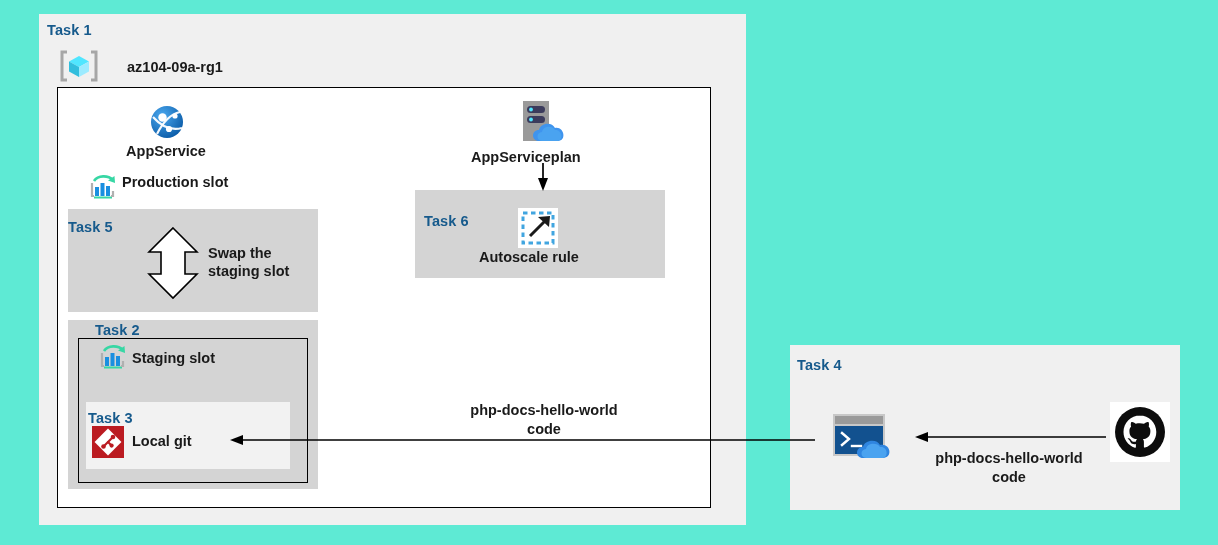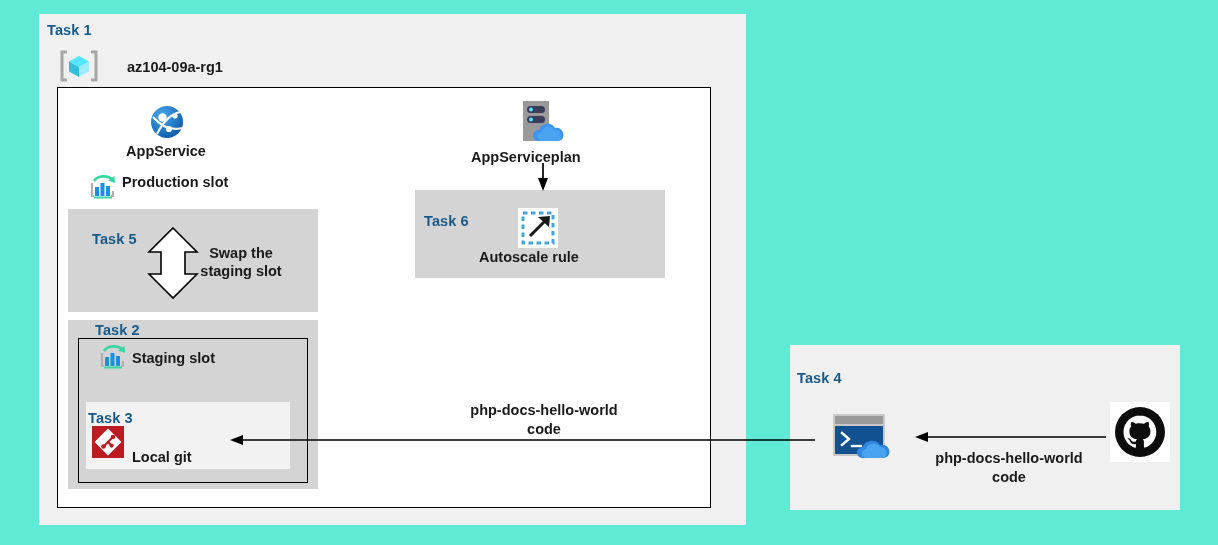--- a/index.html
+++ b/index.html
@@ -72,42 +72,42 @@
   
   .task-label {
     position: absolute;
     color: #165a8c;
     font-weight: bold;
     font-size: 14.5px;
     letter-spacing: 0.1px;
     white-space: nowrap;
   }
   .tl-task1 { left: 47px;  top: 22px;  }
-  .tl-task5 { left: 92px;  top: 219px; margin-top: 12px; }
+  .tl-task5 { left: 68px;  top: 219px; }
   .tl-task2 { left: 76px;  top: 322px; margin-left: 19px; }
   .tl-task3 { left: 88px;  top: 410px; }
   .tl-task6 { left: 424px; top: 196px; margin-top: 17px; }
-  .tl-task4 { left: 797px; top: 370px; }
+  .tl-task4 { left: 797px; top: 357px; }
 
   
   .node-label {
     position: absolute;
     color: #1a1a1a;
     font-weight: bold;
     font-size: 14.5px;
     white-space: nowrap;
     line-height: 1.25;
   }
 
   .rg-name  { left: 103px; top: 58px; margin-left: 24px; }
   .appservice-label { left: 113px; top: 142px; width: 106px; text-align: center; }
   .prodslot-label { left: 122px; top: 173px; }
-  .swap-label { left: 188px; top: 244px; width: 106px; line-height: 1.25; text-align: center; }
+  .swap-label { left: 208px; top: 244px; width: 106px; line-height: 1.25; }
   .stagingslot-label { left: 132px; top: 349px; }
-  .localgit-label { left: 132px; top: 448px; }
+  .localgit-label { left: 132px; top: 432px; }
   .asp-label { left: 471px; top: 148px; width: 120px; text-align: left; }
   .autoscale-label { left: 479px; top: 248px; width: 130px; text-align: left; }
   .arrow-label-mid { left: 459px; top: 401px; width: 170px; text-align: center; line-height: 1.3; }
   .arrow-label-right { left: 923px; top: 449px; width: 172px; text-align: center; line-height: 1.3; }
 
   
   .icon { position: absolute; }
 
   .icon-rg      { left: 60px;  top: 50px;  width: 38px; height: 32px; }
   .icon-appsvc  { left: 149px; top: 104px; width: 36px; height: 36px; }

